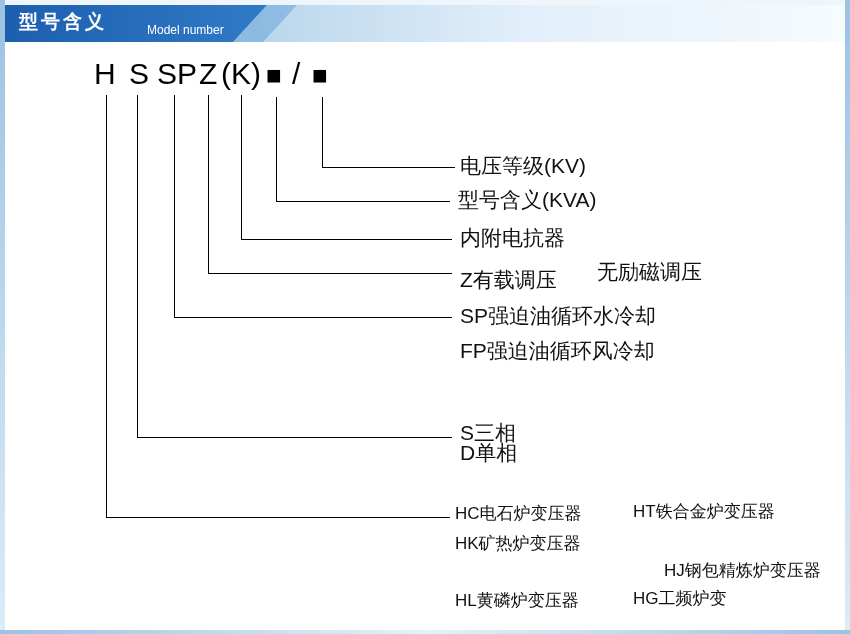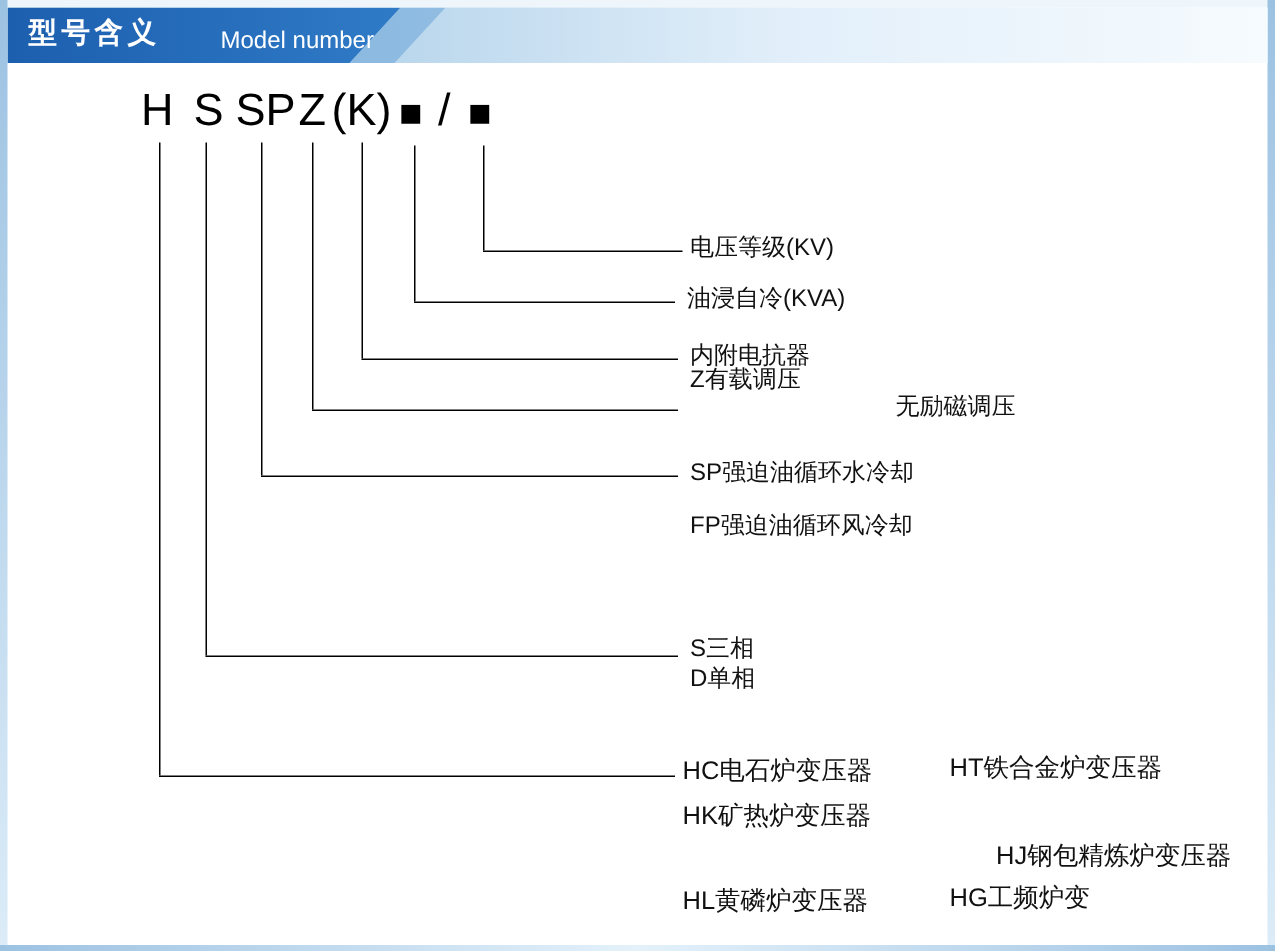--- a/index.html
+++ b/index.html
@@ -23,31 +23,31 @@
     position:absolute;left:0;top:0;bottom:0;width:300px;
     background:linear-gradient(90deg,#1c5fae 0%,#2f7ac6 85%);
     clip-path:polygon(0 0,262px 0,228px 100%,0 100%);
   }
   .header-mid{
     position:absolute;left:0;top:0;bottom:0;width:320px;
     background:#6aa4d8;opacity:.55;
     clip-path:polygon(262px 0,292px 0,258px 100%,228px 100%);
   }
   .header-cn{position:absolute;left:14px;top:4px;font-size:19px;font-weight:bold;color:#fff;letter-spacing:3px;white-space:nowrap;}
-  .header-en{position:absolute;left:142px;bottom:5px;font-size:16px;color:#fff;white-space:nowrap;}
+  .header-en{position:absolute;left:142px;bottom:5px;font-size:12px;color:#fff;white-space:nowrap;}
 
   
   .seg{position:absolute;top:57px;font-size:30px;color:#000;white-space:nowrap;}
   .seg-square{font-size:26px;top:60px;}
   
   .vl,.hl{position:absolute;background:#000;}
   .vl{width:1px;}
   .hl{height:1px;}
   
-  .lbl{position:absolute;font-size:16px;line-height:20px;color:#111;white-space:nowrap;}
+  .lbl{position:absolute;font-size:21px;line-height:20px;color:#111;white-space:nowrap;}
   .lbl-lg{font-size:17px;}
 </style>
 </head>
 <body>
 
 <div class="page">
 
   <div class="edge edge-top"></div>
   <div class="edge edge-left"></div>
   <div class="edge edge-right"></div>
@@ -79,23 +79,23 @@
 
   <div class="hl" style="top:167px;left:322px;width:133px"></div>
   <div class="hl" style="top:201px;left:276px;width:174px"></div>
   <div class="hl" style="top:239px;left:241px;width:211px"></div>
   <div class="hl" style="top:273px;left:208px;width:244px"></div>
   <div class="hl" style="top:317px;left:174px;width:278px"></div>
   <div class="hl" style="top:437px;left:137px;width:315px"></div>
   <div class="hl" style="top:517px;left:106px;width:344px"></div>
 
   <div class="lbl" style="left:460px;top:156px">电压等级(KV)</div>
-  <div class="lbl" style="left:458px;top:190px">油浸自冷(KVA)</div>
+  <div class="lbl" style="left:458px;top:190px">型号含义(KVA)</div>
   <div class="lbl" style="left:460px;top:228px">内附电抗器</div>
-  <div class="lbl" style="left:460px;top:244px">Z有载调压</div>
+  <div class="lbl" style="left:460px;top:270px">Z有载调压</div>
   <div class="lbl" style="left:597px;top:262px">无励磁调压</div>
   <div class="lbl" style="left:460px;top:306px">SP强迫油循环水冷却</div>
   <div class="lbl" style="left:460px;top:341px">FP强迫油循环风冷却</div>
   <div class="lbl" style="left:460px;top:423px">S三相</div>
   <div class="lbl" style="left:460px;top:443px">D单相</div>
 
   <div class="lbl lbl-lg" style="left:455px;top:504px">HC电石炉变压器</div>
   <div class="lbl lbl-lg" style="left:455px;top:534px">HK矿热炉变压器</div>
   <div class="lbl lbl-lg" style="left:455px;top:591px">HL黄磷炉变压器</div>
 

